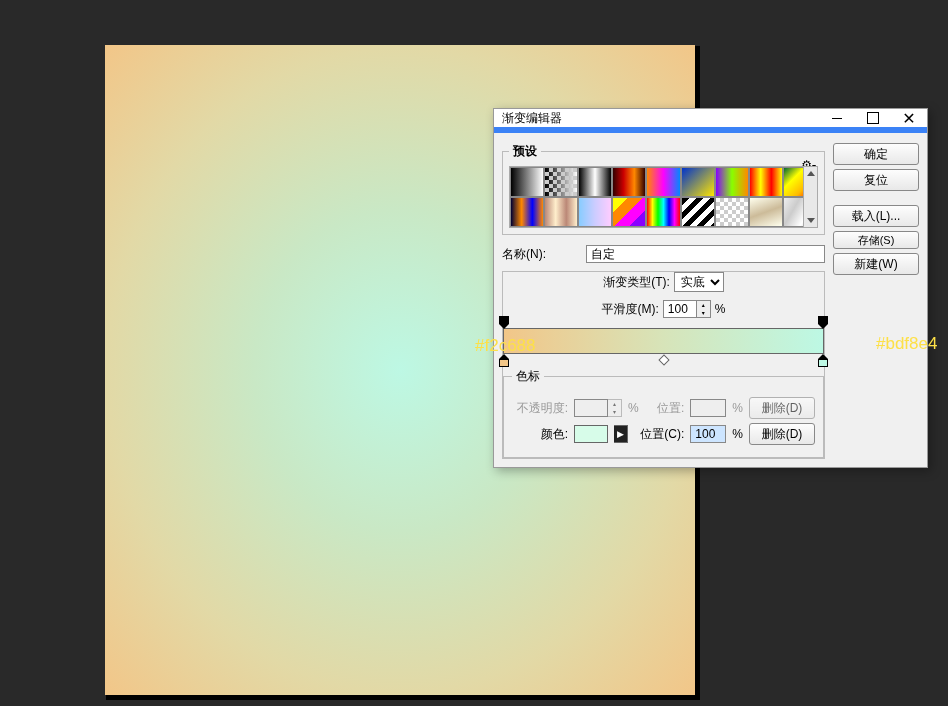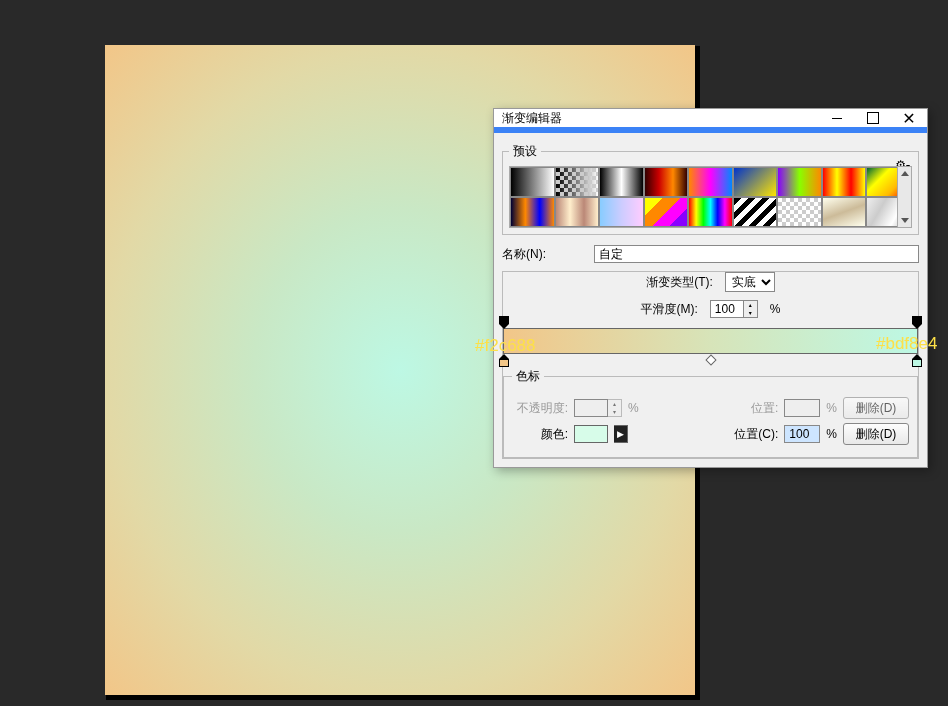--- a/index.html
+++ b/index.html
@@ -67,21 +67,21 @@
     line-height: 20px;
     cursor: default;
   }
   .btn.half { height:18px; line-height:16px; font-size:11px; }
   fieldset.presets {
     border: 1px solid #bbb;
     padding: 6px;
     position: relative;
     margin-bottom: 10px;
   }
-  fieldset.presets legend { font-size: 12px; padding: 0 4px; }
+  fieldset.presets legend { font-size: 12px; padding: 0 4px; font-weight: bold; }
   .gear {
     position: absolute; right: 8px; top: -2px;
     font-size: 12px;
   }
   .swatch-grid {
     display: grid;
     grid-template-columns: repeat(9, 1fr);
     grid-template-rows: repeat(2, 30px);
     gap: 0;
     border: 1px solid #aaa;
@@ -115,21 +115,21 @@
   .sw11 { background: linear-gradient(90deg,#b87,#fec,#b87,#fec); }
   .sw12 { background: linear-gradient(90deg,#8cf,#ccf,#fcf); }
   .sw13 { background: linear-gradient(135deg,#ff0 0%,#ff0 25%,#f80 25%,#f80 50%,#f0f 50%,#f0f 75%,#80f 75%); }
   .sw14 { background: linear-gradient(90deg,#f00,#ff0,#0f0,#0ff,#00f,#f0f,#f00); }
   .sw15 { background: repeating-linear-gradient(135deg,#000 0 5px,#fff 5px 10px); }
   .sw16 { background:
             linear-gradient(45deg,#ccc 25%,transparent 25%,transparent 75%,#ccc 75%) 0 0/8px 8px,
             linear-gradient(45deg,#ccc 25%,transparent 25%,transparent 75%,#ccc 75%) 4px 4px/8px 8px; background-color:#fff;}
   .sw17 { background: linear-gradient(160deg,#ffe,#cb9,#ffe); }
   .sw18 { background: linear-gradient(120deg,#eee,#ccc,#fff,#aaa); }
-  .row { display:flex; align-items:center; gap:12px; margin-bottom:8px; }
+  .row { display:flex; align-items:center; gap:4px; margin-bottom:8px; }
   .row label { font-size:12px; }
   input.text {
     border:1px solid #888; background:#fff; height:18px;
     font-size:12px; padding:0 4px;
   }
   select.sel {
     border:1px solid #888; background:#fff; height:20px;
     font-size:12px; padding:0 2px;
   }
   .num-group { display:flex; align-items:center; }
@@ -312,17 +312,25 @@
             <span class="lbl" style="width:auto">位置(C):</span>
             <input class="text loc sel" value="100" style="">
             <span style="font-size:12px">%</span>
             <div class="btn" style="width:66px">删除(D)</div>
           </div>
         </fieldset>
       </fieldset>
 
     </div>
 
+    <div class="side-col">
+      <div class="btn">确定</div>
+      <div class="btn">复位</div>
+      <div style="height:6px"></div>
+      <div class="btn">载入(L)...</div>
+      <div class="btn half">存储(S)</div>
+      <div class="btn">新建(W)</div>
+    </div>
   </div>
 </div>
 
 <div class="annot left">#f2c688</div>
 <div class="annot right">#bdf8e4</div>
 
 </body></html>

